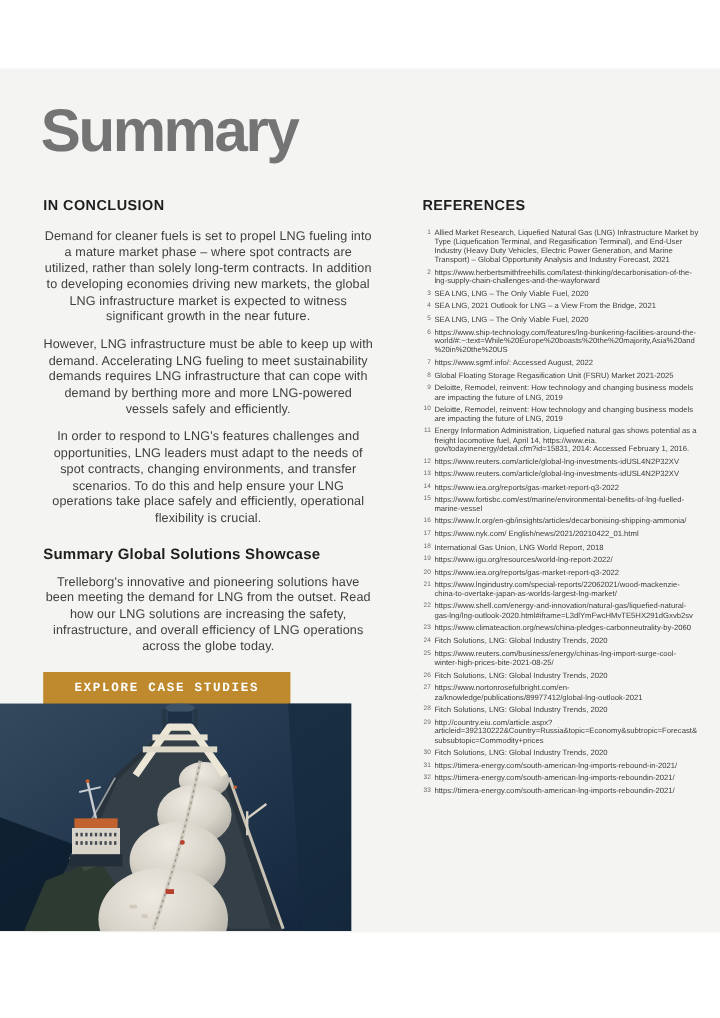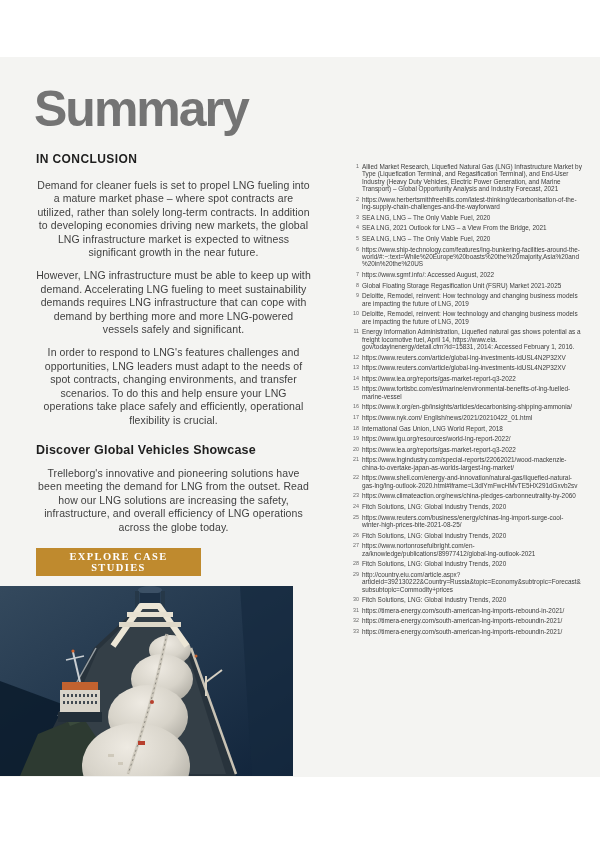--- a/index.html
+++ b/index.html
@@ -11,31 +11,31 @@
   .sheet{
     position:absolute;left:0;top:57px;width:600px;height:720px;
     background:#f4f4f2;
   }
   .page-title{
     position:absolute;left:34px;top:84px;margin:0;
     font-size:50px;font-weight:bold;color:#747474;letter-spacing:-2px;line-height:1;
   }
   .left-col{position:absolute;left:36px;top:152px;width:275px;}
   .section-heading{
-    margin:0 0 13px 0;font-size:12px;font-weight:bold;color:#1e1e1e;letter-spacing:.4px;
+    margin:12px 0 13px 0;font-size:12px;font-weight:bold;color:#1e1e1e;letter-spacing:.4px;
   }
   .body-par{
     margin:0 0 10px 0;font-size:10.5px;line-height:13.4px;color:#3f3f3f;letter-spacing:.1px;text-align:center;
   }
   .sub-heading{
     margin:16px 0 10px 0;font-size:12.5px;font-weight:bold;color:#1e1e1e;letter-spacing:.2px;
   }
   .cta-button{
-    margin-top:14px;width:165px;height:28px;border:none;background:#bf8a2e;
-    color:#ffffff;font-family:Liberation Serif, serif;font-size:10.5px;font-weight:bold;
+    margin-top:14px;width:206px;height:28px;border:none;background:#bf8a2e;
+    color:#ffffff;font-family:Liberation Mono, monospace;font-size:10.5px;font-weight:bold;
     letter-spacing:1.4px;display:flex;align-items:center;justify-content:center;cursor:pointer;
   }
   .photo{
     position:absolute;left:0;top:586px;width:293px;height:190px;overflow:hidden;
   }
   .photo svg{display:block;}
   .refs-col{position:absolute;left:352px;top:152px;width:230px;}
   .refs-list{list-style:none;margin:11px 0 0 0;padding:0;}
   .ref-item{display:flex;margin:0 0 3.2px 0;}
   .ref-num{
@@ -50,23 +50,23 @@
 </head>
 <body>
 
 <div class="sheet"></div>
 
 <h1 class="page-title">Summary</h1>
 
 <div class="left-col">
   <h2 class="section-heading">IN CONCLUSION</h2>
   <p class="body-par">Demand for cleaner fuels is set to propel LNG fueling into a mature market phase – where spot contracts are utilized, rather than solely long-term contracts. In addition to developing economies driving new markets, the global LNG infrastructure market is expected to witness significant growth in the near future.</p>
-  <p class="body-par">However, LNG infrastructure must be able to keep up with demand. Accelerating LNG fueling to meet sustainability demands requires LNG infrastructure that can cope with demand by berthing more and more LNG-powered vessels safely and significant.</p>
+  <p class="body-par">However, LNG infrastructure must be able to keep up with demand. Accelerating LNG fueling to meet sustainability demands requires LNG infrastructure that can cope with demand by berthing more and more LNG-powered vessels safely and efficiently.</p>
   <p class="body-par">In order to respond to LNG's features challenges and opportunities, LNG leaders must adapt to the needs of spot contracts, changing environments, and transfer scenarios. To do this and help ensure your LNG operations take place safely and efficiently, operational flexibility is crucial.</p>
-  <h3 class="sub-heading">Discover Global Vehicles Showcase</h3>
+  <h3 class="sub-heading">Summary Global Solutions Showcase</h3>
   <p class="body-par">Trelleborg's innovative and pioneering solutions have been meeting the demand for LNG from the outset. Read how our LNG solutions are increasing the safety, infrastructure, and overall efficiency of LNG operations across the globe today.</p>
   <button class="cta-button">EXPLORE CASE STUDIES</button>
 </div>
 
 <div class="photo">
   <svg width="293" height="190" viewBox="0 0 293 190">
     <defs>
       <linearGradient id="sea" x1="0" y1="0" x2="1" y2="1">
         <stop offset="0" stop-color="#34495d"></stop>
         <stop offset="0.5" stop-color="#22374d"></stop>
@@ -141,20 +141,21 @@
 
     <circle cx="152" cy="116" r="2" fill="#b8402e"></circle>
     <rect x="138" y="155" width="7" height="4" fill="#b8402e"></rect>
     <circle cx="196" cy="70" r="1.5" fill="#c2622f"></circle>
     <rect x="108" y="168" width="6" height="3" fill="#cfc9bb"></rect>
     <rect x="118" y="176" width="5" height="3" fill="#cfc9bb"></rect>
   </svg>
 </div>
 
 <div class="refs-col">
+  <h2 class="section-heading">REFERENCES</h2>
   <ol class="refs-list">
       <li class="ref-item">
         <span class="ref-num">1</span>
         <span class="ref-text">Allied Market Research, Liquefied Natural Gas (LNG) Infrastructure Market by Type (Liquefication Terminal, and Regasification Terminal), and End-User Industry (Heavy Duty Vehicles, Electric Power Generation, and Marine Transport) – Global Opportunity Analysis and Industry Forecast, 2021</span>
       </li>
       <li class="ref-item">
         <span class="ref-num">2</span>
         <span class="ref-text">https://www.herbertsmithfreehills.com/latest-thinking/decarbonisation-of-the-lng-supply-chain-challenges-and-the-wayforward</span>
       </li>
       <li class="ref-item">

